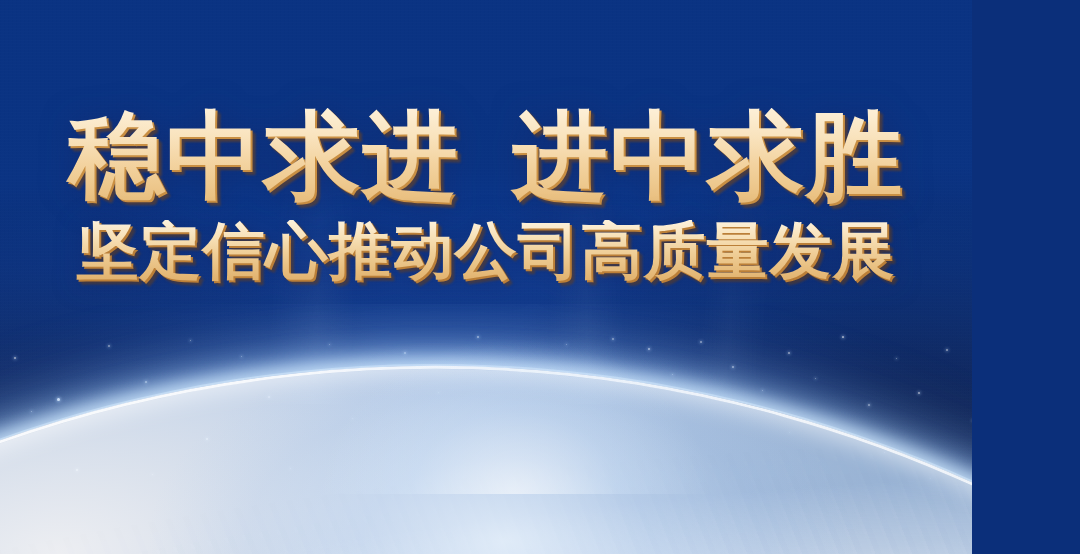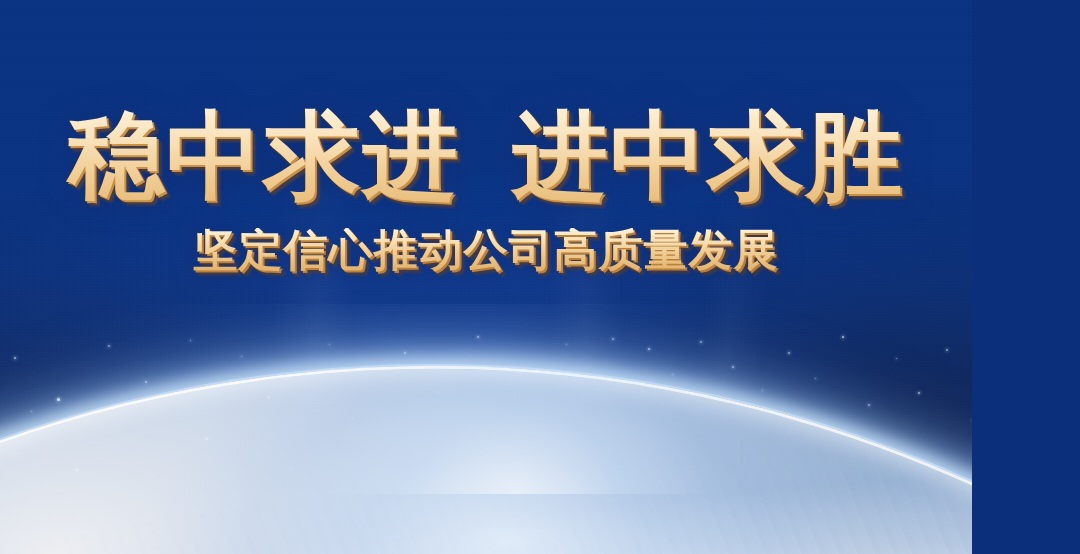--- a/index.html
+++ b/index.html
@@ -178,22 +178,22 @@
     color:transparent;
     -webkit-text-fill-color:transparent;
     filter:
       drop-shadow(2px 2px 0 #c98f43)
       drop-shadow(3px 3px 1px rgba(120,70,20,.55))
       drop-shadow(0 0 14px rgba(20,40,110,.55));
   }
   .headline .gap{display:inline-block;width:52px;}
 
   .subheadline{
-    margin-top:24px;
-    font-size:44px;
+    margin-top:16px;
+    font-size:62px;
     line-height:1.0;
     font-weight:bold;
     letter-spacing:1px;
     white-space:nowrap;
     background:linear-gradient(to bottom,
       #fdf2dd 0%,
       #f8e2ba 26%,
       #f0cf99 52%,
       #e9c183 74%,
       #e0b06b 100%);

